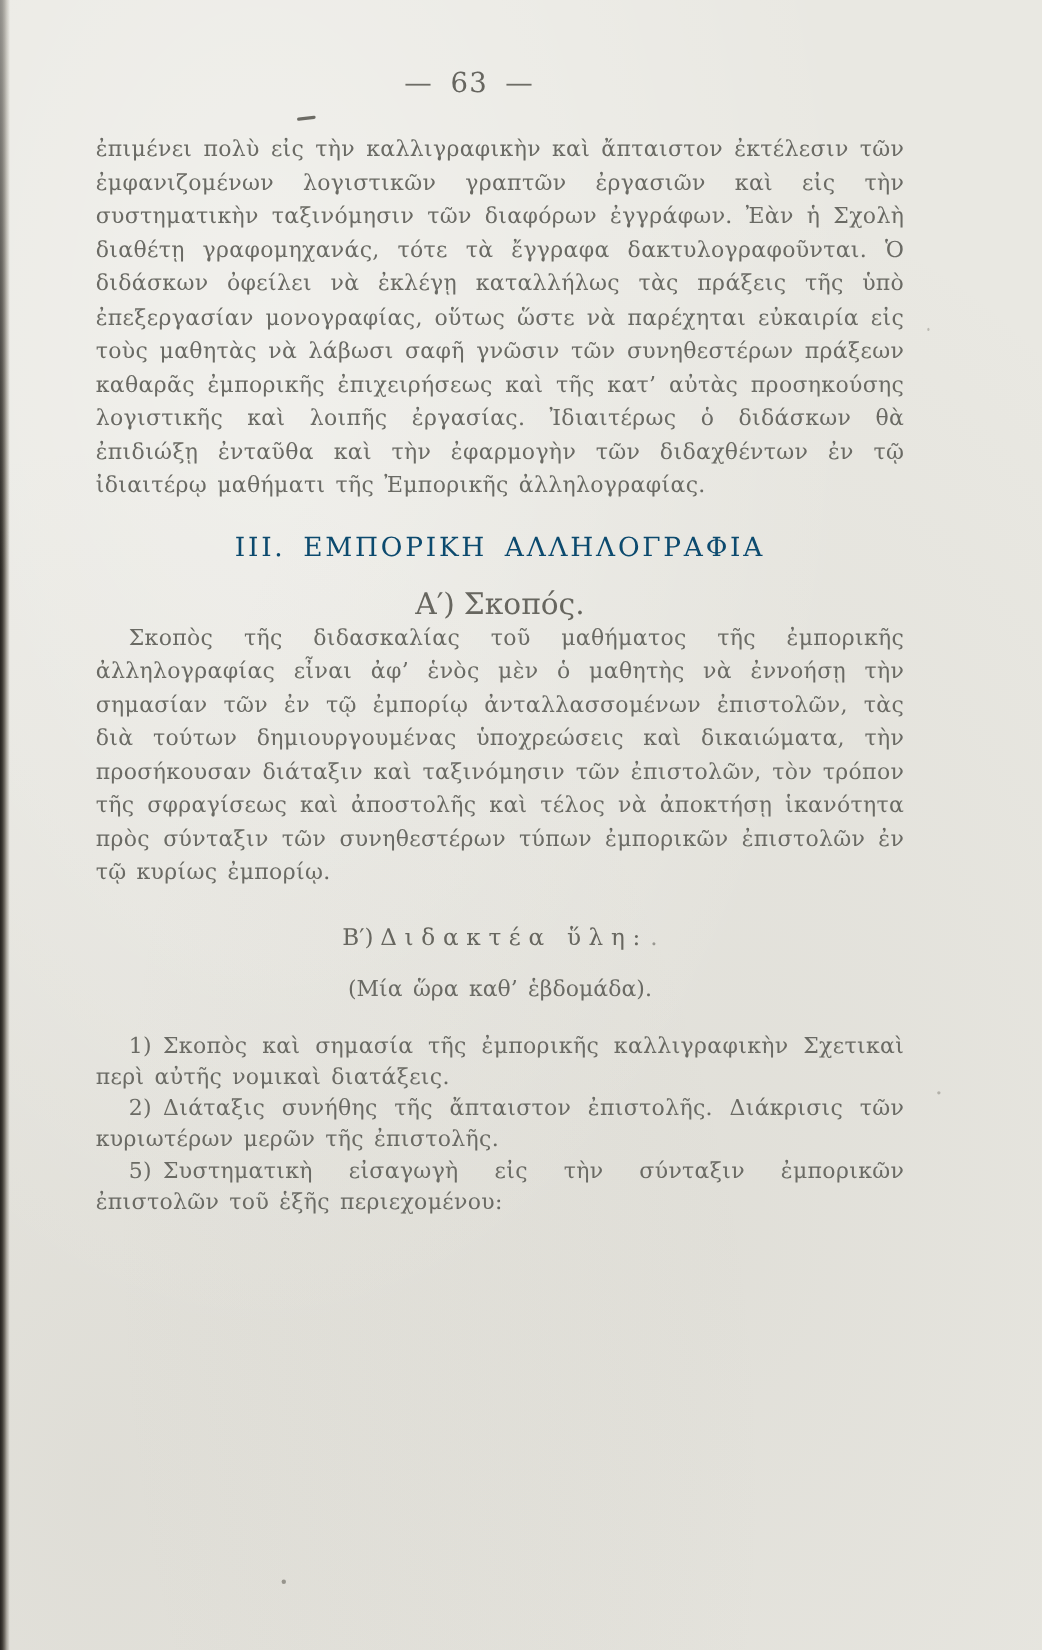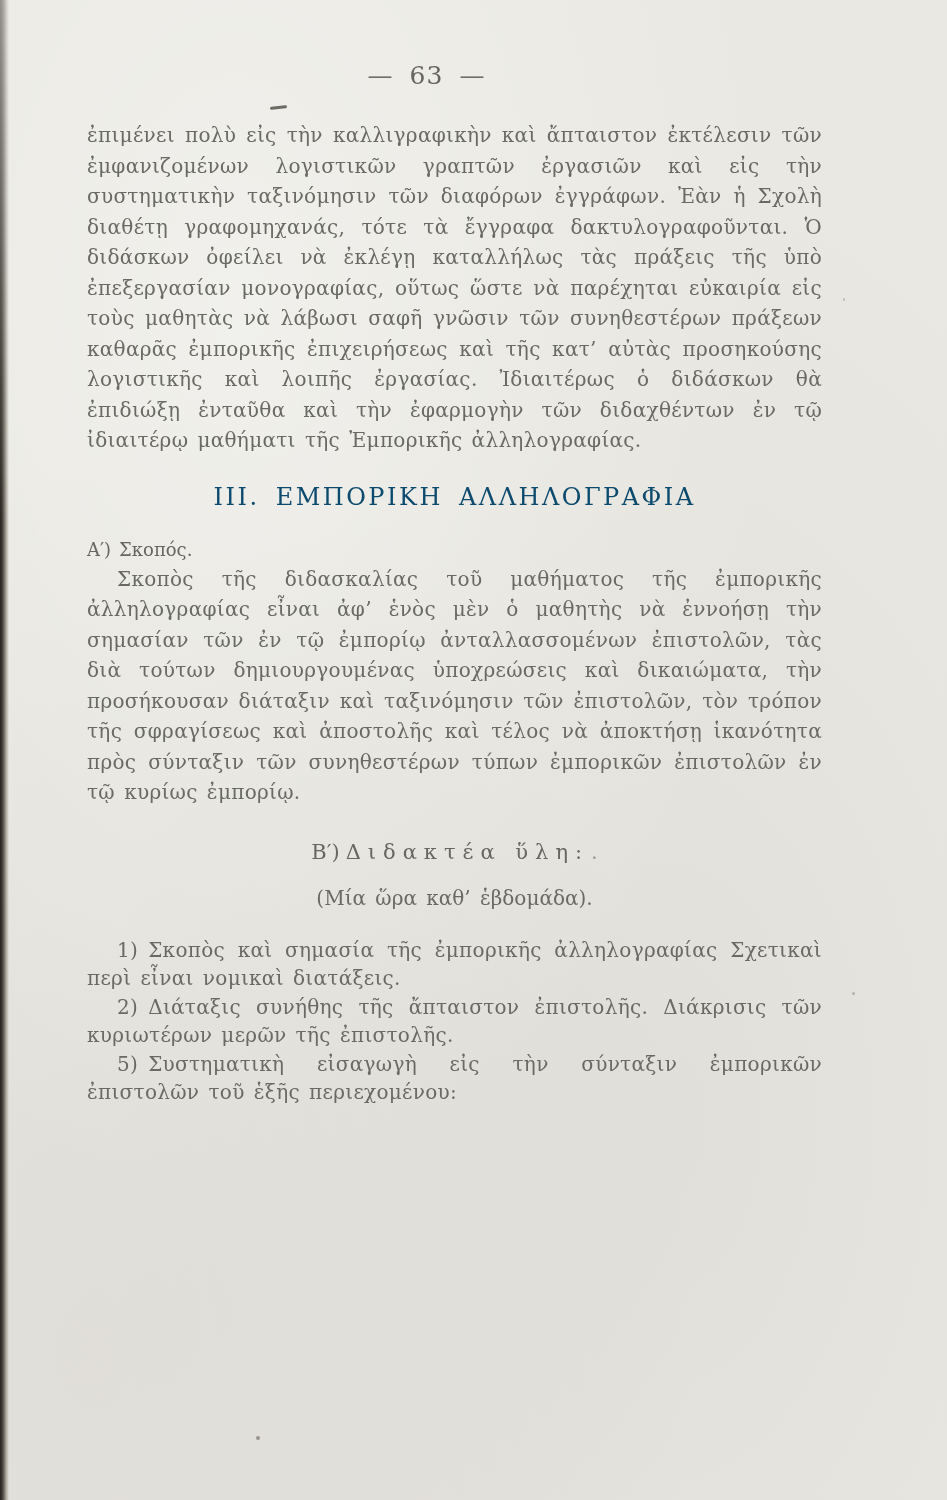--- a/index.html
+++ b/index.html
@@ -74,21 +74,22 @@
     margin-top: 26px;
     text-align: center;
     font-size: 24px;
     line-height: 30px;
     letter-spacing: 2.5px;
     color: #0c4a6e;
     word-spacing: 6px;
   }
   .sub-heading {
     margin-top: 24px;
-    font-size: 18px;
+    text-align: center;
+    font-size: 27px;
     line-height: 28px;
     color: #67665f;
   }
   .sub-heading .sub-label { padding-right: 8px; }
   .purpose-para { margin-top: 22px; }
 
   .material-heading {
     margin-top: 30px;
     text-align: center;
     font-size: 21px;
@@ -156,18 +157,18 @@
   <p class="body-text indented purpose-para">Σκοπὸς τῆς διδασκαλίας τοῦ μαθήματος τῆς ἐμπορικῆς ἀλληλογραφίας εἶναι ἀφ’ ἑνὸς μὲν ὁ μαθητὴς νὰ ἐννοήσῃ τὴν σημασίαν τῶν ἐν τῷ ἐμπορίῳ ἀνταλλασσομένων ἐπιστολῶν, τὰς διὰ τούτων δημιουργουμένας ὑποχρεώσεις καὶ δικαιώματα, τὴν προσήκουσαν διάταξιν καὶ ταξινόμησιν τῶν ἐπιστολῶν, τὸν τρόπον τῆς σφραγίσεως καὶ ἀποστολῆς καὶ τέλος νὰ ἀποκτήσῃ ἱκανότητα πρὸς σύνταξιν τῶν συνηθεστέρων τύπων ἐμπορικῶν ἐπιστολῶν ἐν τῷ κυρίως ἐμπορίῳ.</p>
 
   <div class="material-heading">
     <span class="sub-label">Β′)</span><span class="spaced">Διδακτέα ὕλη:</span><span class="suffix">.</span>
   </div>
 
 
   <div class="schedule-note">(Μία ὥρα καθ’ ἑβδομάδα).</div>
 
   <div class="syllabus">
-    <p class="item"><span class="item-num">1)</span><span>Σκοπὸς καὶ σημασία τῆς ἐμπορικῆς ἀλληλογραφίας Σχετικαὶ περὶ εἶναι νομικαὶ διατάξεις.</span></p>
+    <p class="item"><span class="item-num">1)</span><span>Σκοπὸς καὶ σημασία τῆς ἐμπορικῆς καλλιγραφικὴν Σχετικαὶ περὶ αὐτῆς νομικαὶ διατάξεις.</span></p>
     <p class="item"><span class="item-num">2)</span><span>Διάταξις συνήθης τῆς ἄπταιστον ἐπιστολῆς. Διάκρισις τῶν κυριωτέρων μερῶν τῆς ἐπιστολῆς.</span></p>
     <p class="item"><span class="item-num">5)</span><span>Συστηματικὴ εἰσαγωγὴ εἰς τὴν σύνταξιν ἐμπορικῶν ἐπιστολῶν τοῦ ἑξῆς περιεχομένου:</span></p>
   </div>
 
 </div>
 
 </body></html>

